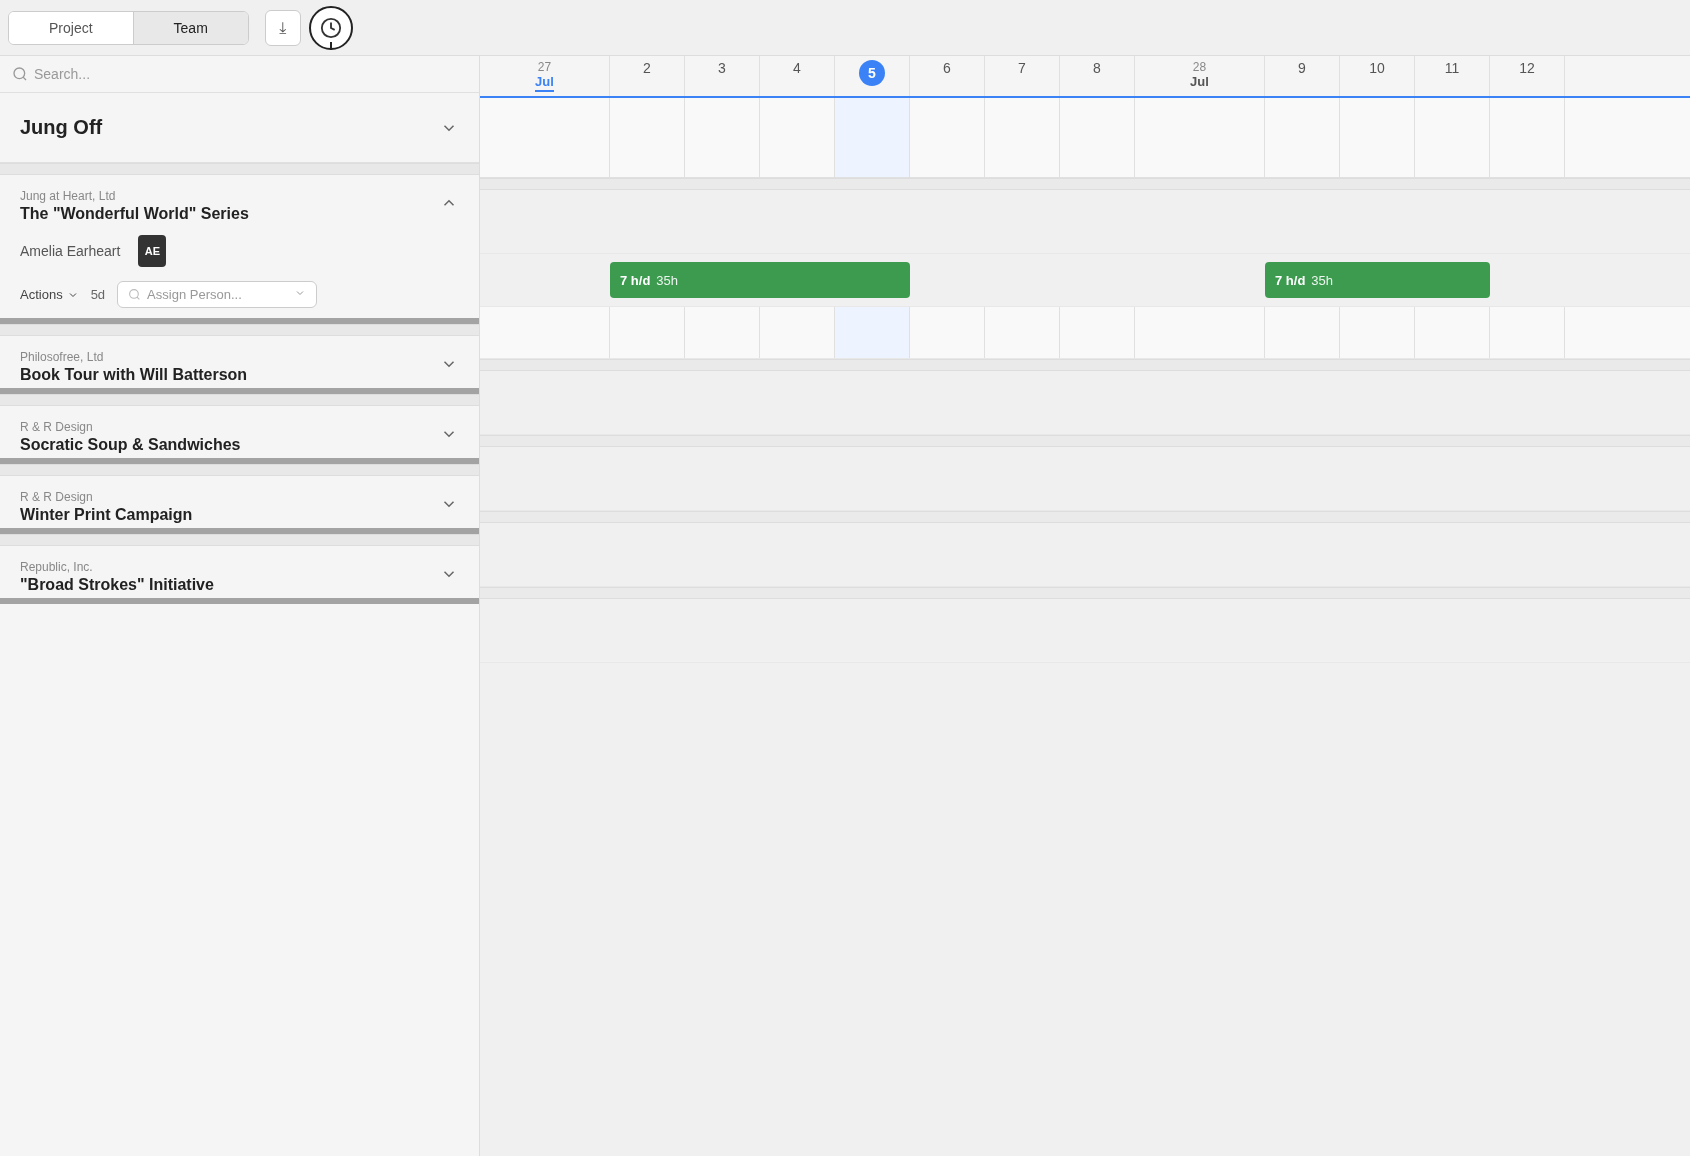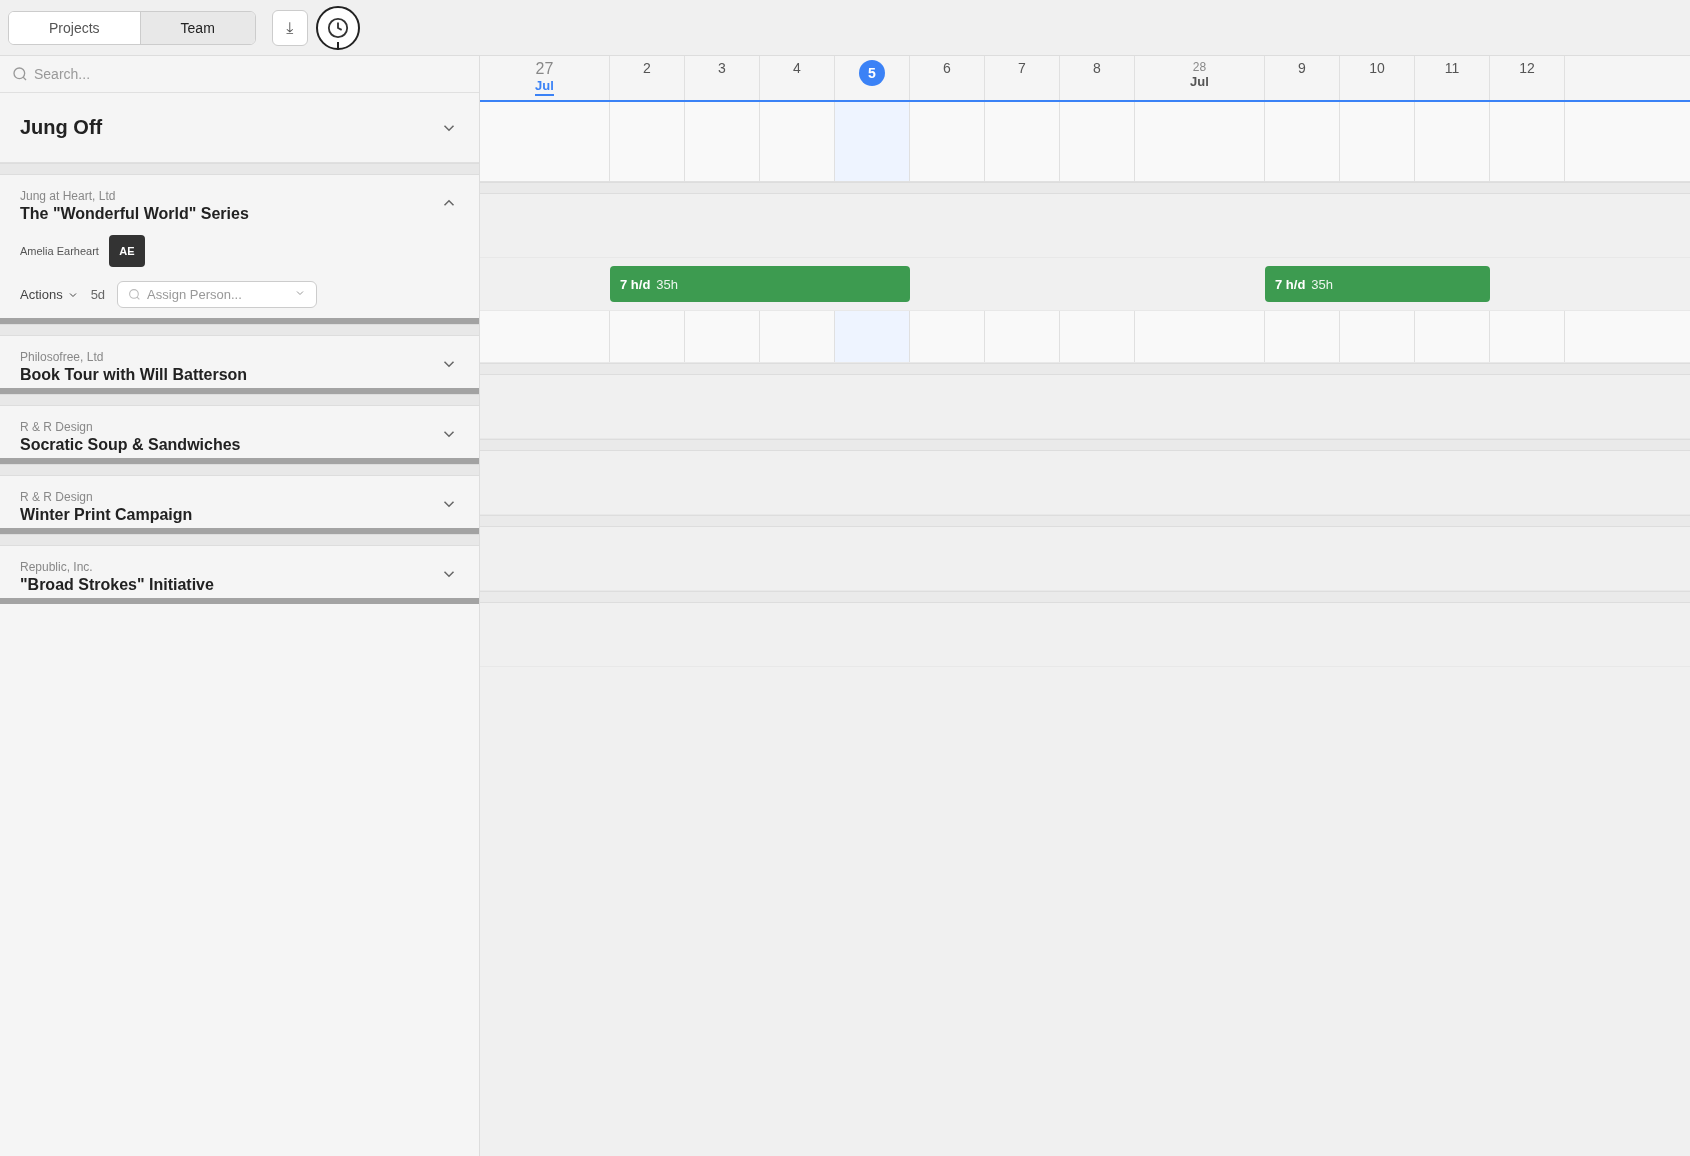--- a/index.html
+++ b/index.html
@@ -32,22 +32,22 @@
     .chevron-btn { width: 28px; height: 28px; display: flex; align-items: center; justify-content: center; cursor: pointer; color: #666; }
 
     
     .project-row { border-bottom: 6px solid #a3a3a3; background: #f5f5f5; }
     .project-header { display: flex; align-items: flex-start; justify-content: space-between; padding: 14px 16px 4px 20px; }
     .project-client { font-size: 12px; color: #888; margin-bottom: 2px; }
     .project-name { font-size: 16px; font-weight: 700; color: #222; }
 
     
     .person-row { display: flex; align-items: center; padding: 8px 16px 8px 20px; gap: 10px; }
-    .person-name { font-size: 11px; color: #555; margin-right: 0; }
-    .avatar { width: 36px; height: 32px; border-radius: 4px; background: #333; color: #fff; display: flex; align-items: center; justify-content: center; font-size: 11px; font-weight: 700; }
+    .person-name { font-size: 14px; color: #555; margin-right: 8px; }
+    .avatar { width: 28px; height: 32px; border-radius: 4px; background: #333; color: #fff; display: flex; align-items: center; justify-content: center; font-size: 11px; font-weight: 700; }
 
     
     .actions-row { display: flex; align-items: center; padding: 6px 16px 10px 20px; gap: 12px; }
     .actions-btn { display: flex; align-items: center; gap: 4px; font-size: 13px; color: #444; cursor: pointer; }
     .duration-badge { font-size: 13px; color: #666; }
     .assign-dropdown { display: flex; align-items: center; gap: 6px; border: 1px solid #ccc; border-radius: 6px; padding: 5px 10px; background: #fff; cursor: pointer; font-size: 13px; color: #999; min-width: 200px; }
     .assign-dropdown svg { color: #999; }
     .dropdown-chevron { margin-left: auto; color: #999; }
 
     
@@ -57,21 +57,21 @@
     
     .section-separator { height: 12px; background: #e8e8e8; border-top: 1px solid #ddd; border-bottom: 1px solid #ddd; }
   </style>
 </head>
 <body>
 
 <div class="app-container">
 
   <div class="header">
     <div class="tab-group">
-      <button class="tab">Projects</button>
+      <button class="tab">Project</button>
       <button class="tab active">Team</button>
     </div>
     <div class="header-controls">
       <button class="collapse-btn">
         <span>⤓</span>
       </button>
       <button class="time-btn">
         <svg width="22" height="22" viewBox="0 0 24 24" fill="none" stroke="currentColor" stroke-width="2">
           <circle cx="12" cy="12" r="10"></circle>
           <polyline points="12 6 12 12 16 14"></polyline>
@@ -210,21 +210,21 @@
         </div>
       </div>
 
     </div>
 
     <div style="flex:1; overflow-x:auto; overflow-y:auto; display:flex; flex-direction:column;">
 
       <div style="display:flex; background:#f5f5f5; border-bottom:2px solid #3b82f6; position:sticky; top:0; z-index:10; min-width:900px;">
 
         <div style="display:flex; flex-direction:column; align-items:center; min-width:130px; padding:4px 0; border-right:1px solid #e0e0e0;">
-          <span style="font-size:16px;color:#888;">27</span>
+          <span style="font-size:12px;color:#888;">27</span>
           <span style="font-size:13px;font-weight:600;color:#3b82f6;border-bottom:2px solid #3b82f6;padding-bottom:1px;">Jul</span>
         </div>
         <div style="display:flex; flex:1; align-items:stretch;">
           <div style="display:flex;flex-direction:column;align-items:center;min-width:75px;padding:4px 0;border-right:1px solid #e0e0e0;">
               <span style="font-size:14px;color:#555;">2</span>
             </div>
           <div style="display:flex;flex-direction:column;align-items:center;min-width:75px;padding:4px 0;border-right:1px solid #e0e0e0;">
               <span style="font-size:14px;color:#555;">3</span>
             </div>
           <div style="display:flex;flex-direction:column;align-items:center;min-width:75px;padding:4px 0;border-right:1px solid #e0e0e0;">

